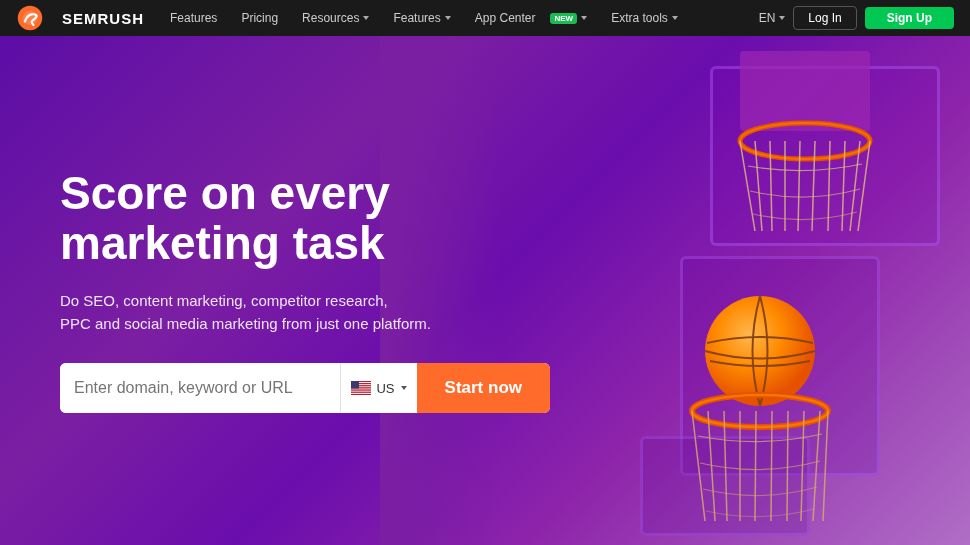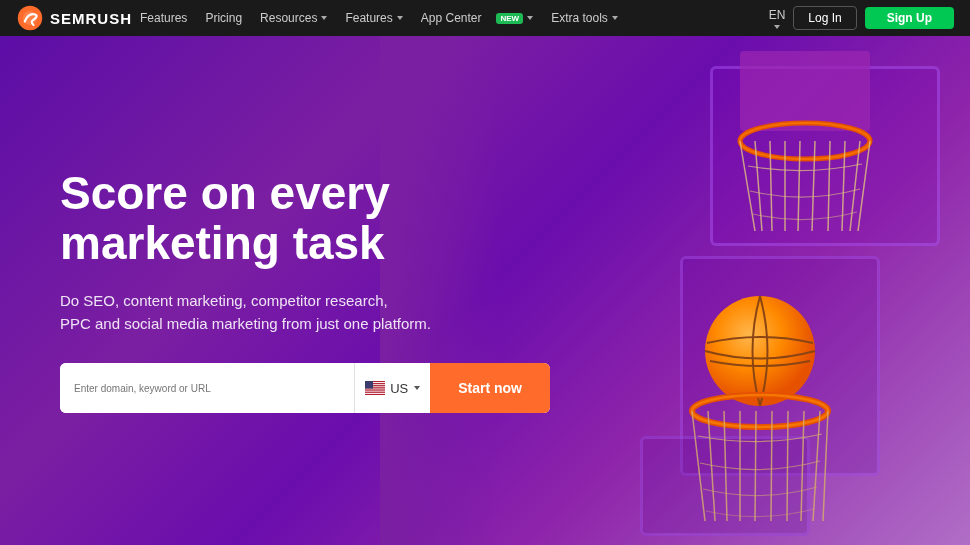--- a/index.html
+++ b/index.html
@@ -13,36 +13,37 @@
       display: flex;
       align-items: center;
       padding: 0 16px;
       gap: 0;
       position: relative;
       z-index: 10;
     }
     #logo-area {
       display: flex;
       align-items: center;
-      gap: 6px;
+      gap: 18px;
+      margin-right: 18px;
     }
     .logo-icon {
       width: 28px;
       height: 28px;
     }
     .logo-text {
       color: #fff;
       font-weight: 800;
       font-size: 15px;
       letter-spacing: 1px;
     }
     .nav-links {
       display: flex;
       align-items: center;
-      gap: 2px;
+      gap: 8px;
       flex: 1;
     }
     .nav-item {
       color: #ccc;
       font-size: 12px;
       padding: 0 8px;
       cursor: pointer;
       display: flex;
       align-items: center;
       gap: 3px;
@@ -72,21 +73,20 @@
       gap: 8px;
       margin-left: auto;
     }
     .lang-btn {
       color: #ccc;
       font-size: 12px;
       display: flex;
       align-items: center;
       gap: 3px;
       cursor: pointer;
-      flex-direction: column;
     }
     .login-btn {
       border: 1px solid #555;
       background: transparent;
       color: #fff;
       font-size: 12px;
       padding: 4px 14px;
       border-radius: 4px;
       cursor: pointer;
       text-align: right;
@@ -188,21 +188,21 @@
       background: #fff;
       border-radius: 6px;
       overflow: hidden;
       width: 490px;
       height: 50px;
     }
     .search-input {
       flex: 1;
       border: none;
       outline: none;
-      font-size: 10px;
+      font-size: 16px;
       color: #555;
       padding: 0 14px;
       height: 100%;
     }
     .country-select {
       display: flex;
       align-items: center;
       gap: 5px;
       padding: 12px 10px;
       border-left: 1px solid #e0e0e0;
@@ -213,21 +213,21 @@
       white-space: nowrap;
     }
     .us-flag {
       width: 20px;
       height: 14px;
       display: inline-block;
     }
     .start-btn {
       background: #ff6b2b;
       color: #fff;
-      font-size: 14px;
+      font-size: 17px;
       font-weight: 700;
       border: none;
       padding: 0 28px;
       height: 50px;
       cursor: pointer;
       white-space: nowrap;
     }
 
     
     .hero-gradient-overlay {

